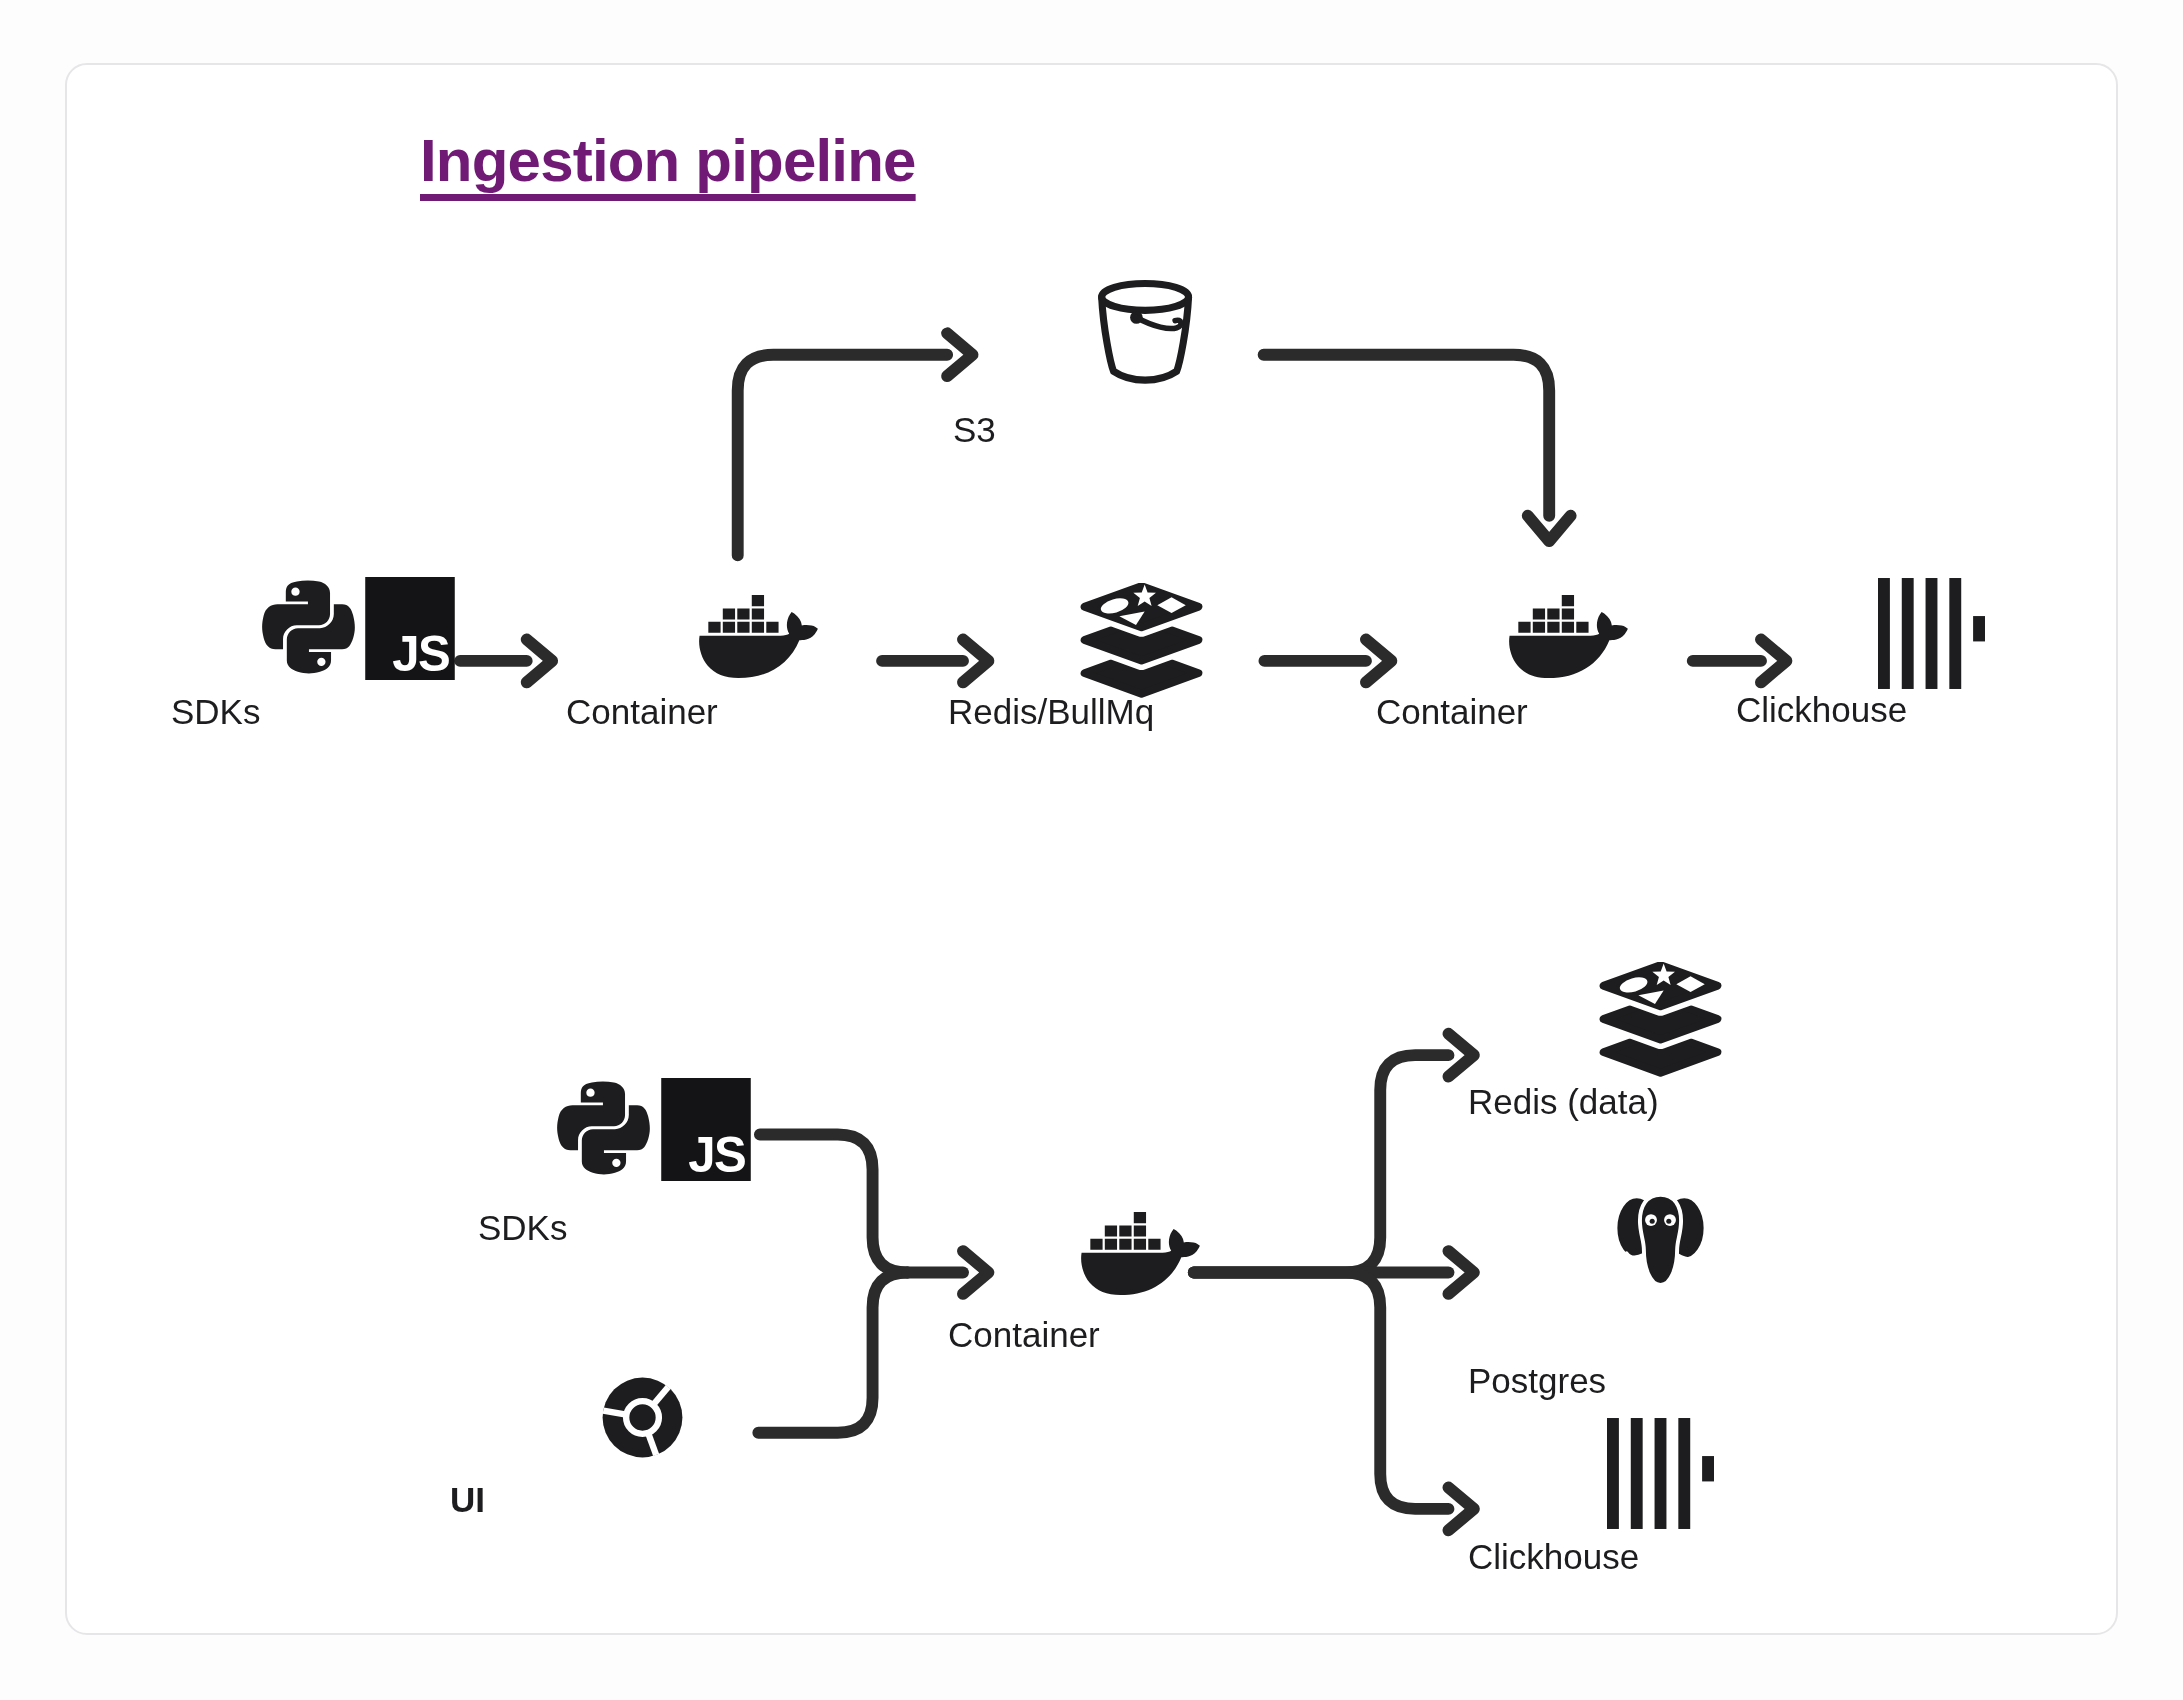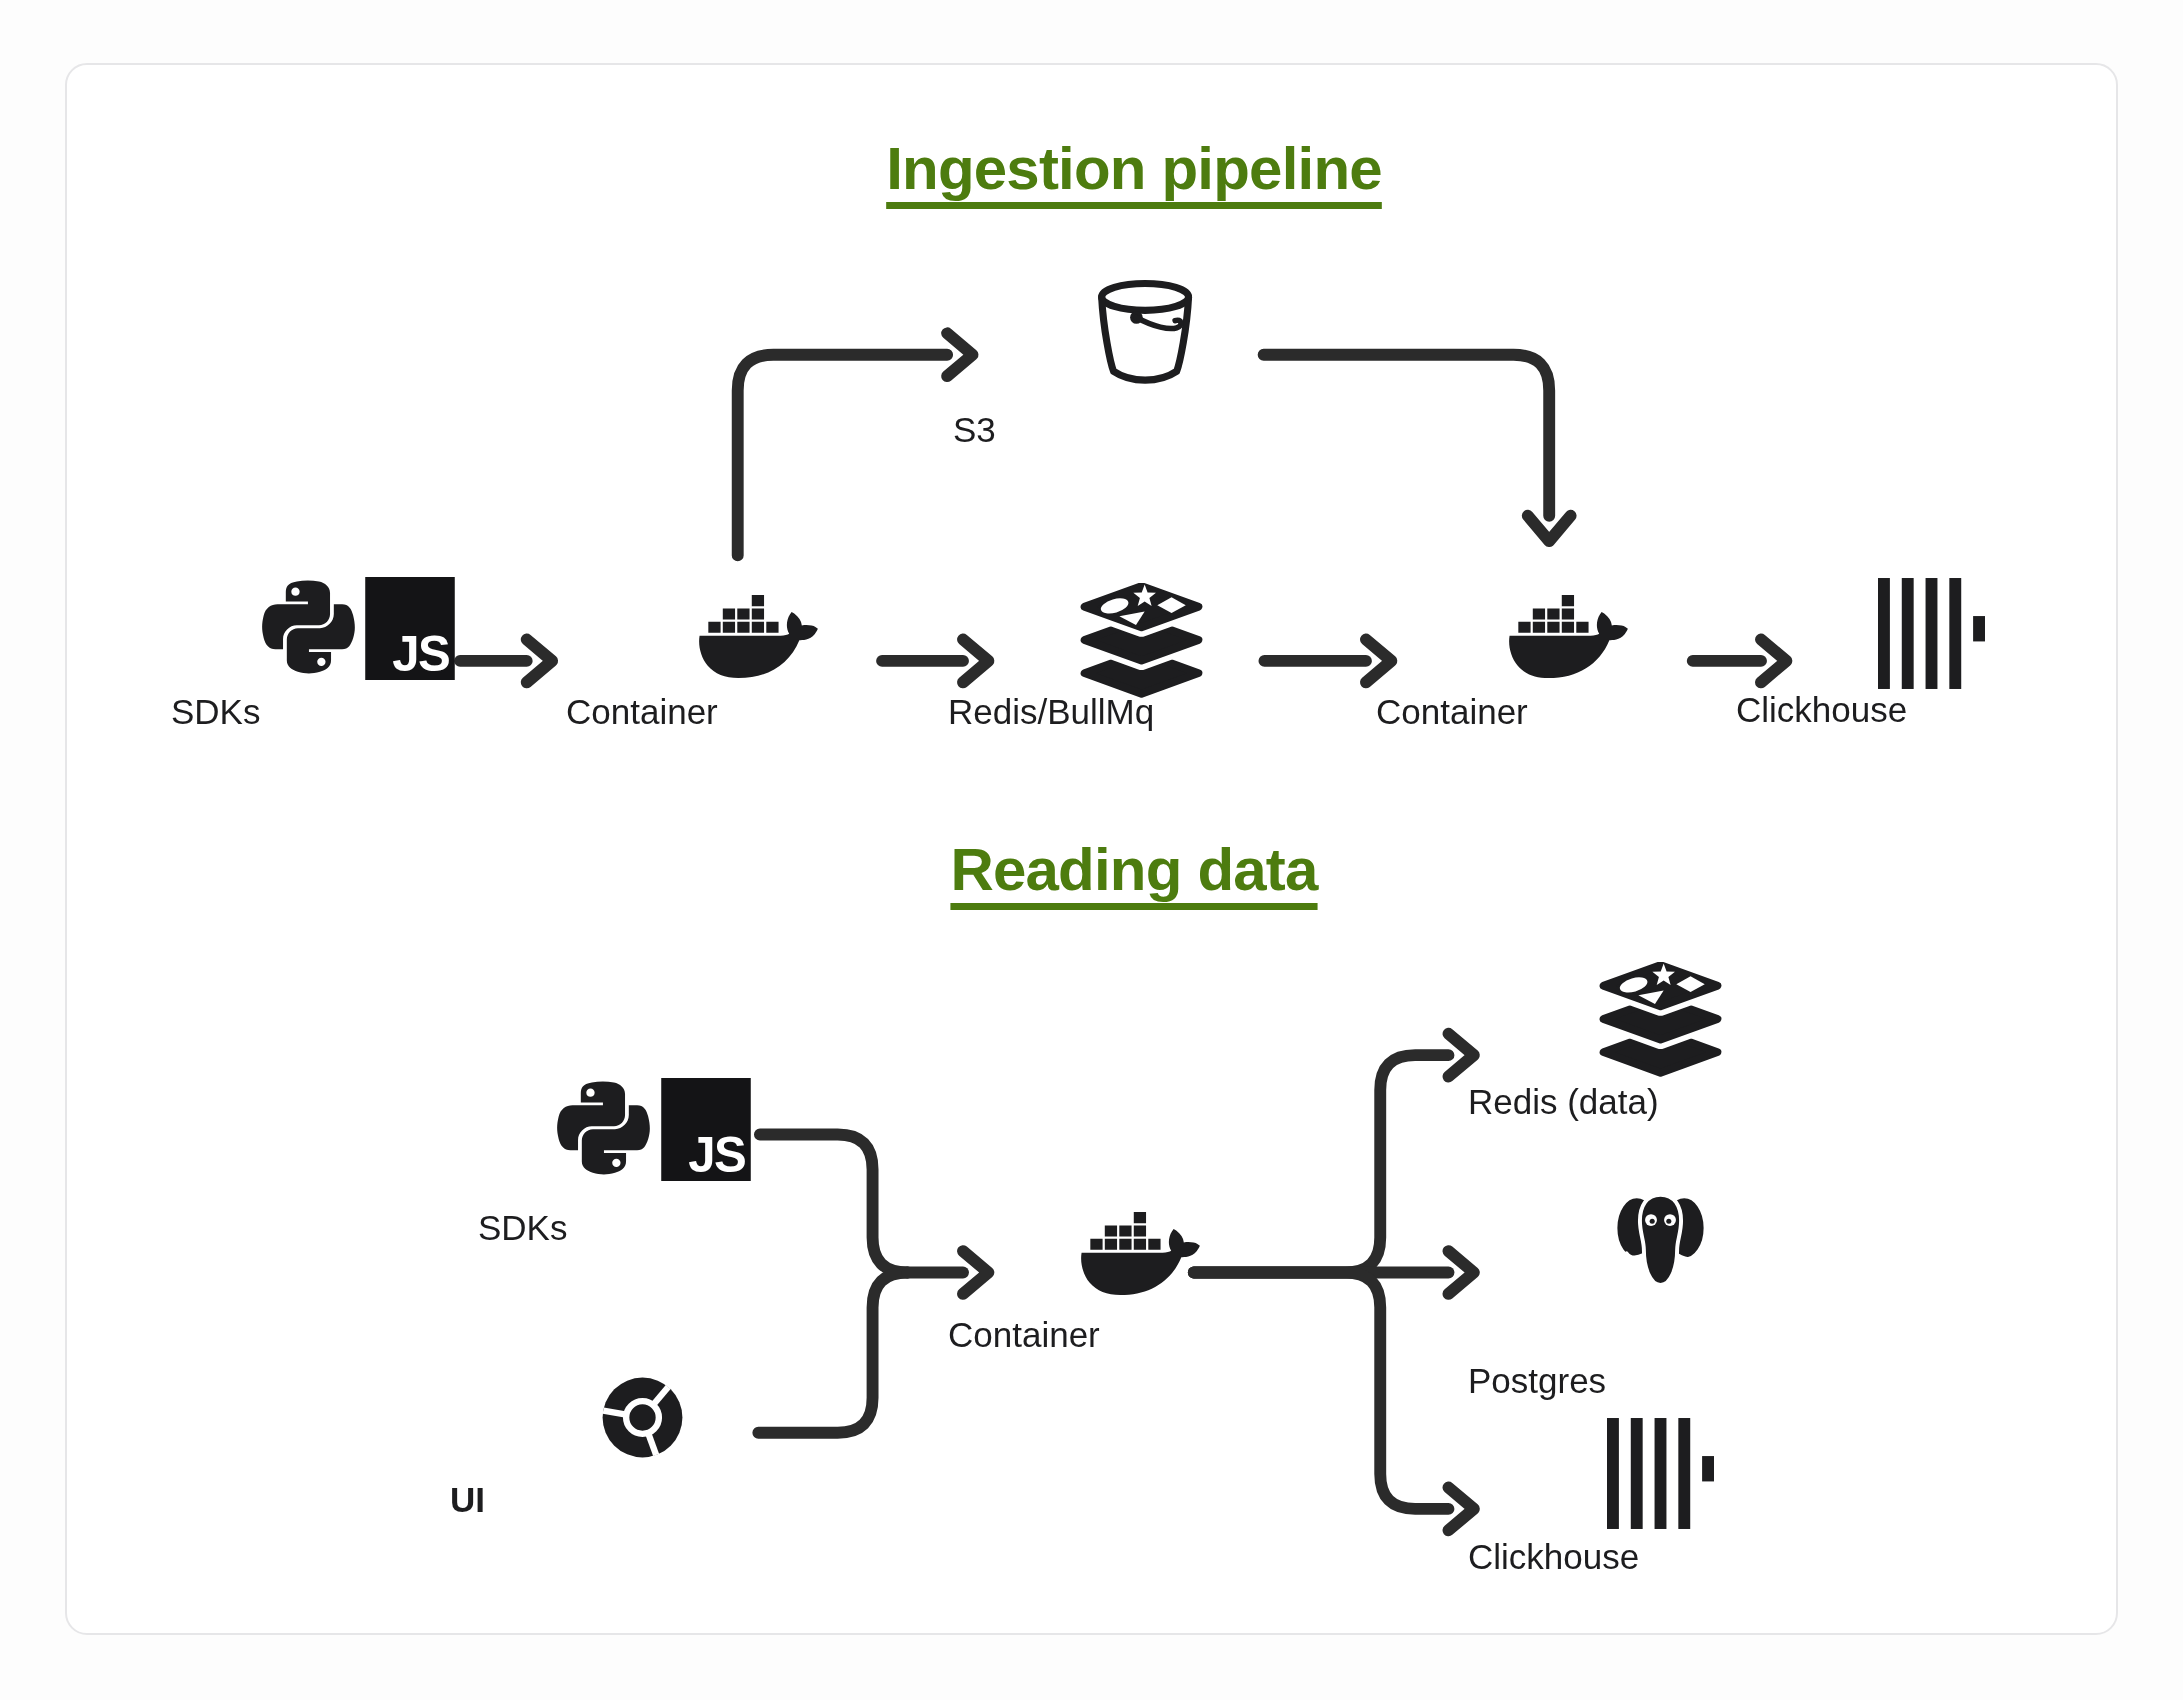--- a/index.html
+++ b/index.html
@@ -22,23 +22,23 @@
     stroke-linecap:round;stroke-linejoin:round;
   }
   .node-icon{position:absolute;z-index:2;margin-left:18px;}
   .node-icon svg{display:block;width:100%;height:100%;}
   .ink{fill:#1d1d1f;}
   .label{
     position:absolute;z-index:3;width:349px;text-align:left;
     font-size:35px;line-height:41px;color:#1d1d1f;letter-spacing:0px;
   }
   .title{
-    position:absolute;z-index:3;width:1428px;text-align:center;
-    font-size:60px;line-height:73px;font-weight:800;letter-spacing:-0.8px;color:#4d7c0f;
-    text-decoration:underline;text-decoration-thickness:7.1px;text-underline-offset:12.7px;margin-top:8px;
+    position:absolute;z-index:3;width:1428px;text-align:left;
+    font-size:60px;line-height:73px;font-weight:800;letter-spacing:-0.8px;color:#701a75;
+    text-decoration:underline;text-decoration-thickness:7.1px;text-underline-offset:12.7px;
   }
 </style>
 </head>
 <body>
 
 <div class="card"></div>
 
 <div class="stage">
 
   <svg class="connectors" width="2183" height="1701" viewBox="0 0 2752 2144">
@@ -86,21 +86,20 @@
       <path d="M 1505 1604 H 1826"></path>
         <polyline points="1826,1577 1858,1604 1826,1631"></polyline>
     </g>
     <g>
       <path d="M 1505 1604 H 1696 Q 1740 1604 1740 1648 V 1858 Q 1740 1902 1784 1902 H 1826"></path>
       <polyline points="1826,1875 1858,1902 1826,1929"></polyline>
     </g>
   </svg>
 
   <div class="title" style="left:420px;top:124px;">Ingestion pipeline</div>
-  <div class="title" style="left:420px;top:825px;">Reading data</div>
 
   <div class="node-icon" style="left:243px;top:574px;width:95px;height:106px;">
     <svg viewBox="0 0 448 512">
         <path class="ink" d="M439.8 200.5c-7.7-30.9-22.3-54.2-53.4-54.2h-40.1v47.4c0 36.8-31.2 67.8-66.8 67.8H172.7c-29.2 0-53.4 25-53.4 54.3v101.8c0 29 25.2 46 53.4 54.3 33.8 9.9 66.3 11.7 106.8 0 26.9-7.8 53.4-23.5 53.4-54.3v-40.7H226.2v-13.6h160.2c31.1 0 42.6-21.7 53.4-54.2 11.2-33.5 10.7-65.7 0-108.6zM286.2 404c11.1 0 20.1 9.1 20.1 20.3 0 11.3-9 20.4-20.1 20.4-11 0-20.1-9.2-20.1-20.4.1-11.3 9.1-20.3 20.1-20.3zM167.8 248.1h106.8c29.7 0 53.4-24.5 53.4-54.3V91.9c0-29-24.4-50.7-53.4-55.6-35.8-5.9-74.7-5.6-106.8.1-45.2 8-53.4 24.7-53.4 55.6v40.7h106.9v13.6h-147c-31.1 0-58.3 18.7-66.8 54.2-9.8 40.7-10.2 66.1 0 108.6 7.6 31.6 25.7 54.2 56.8 54.2H101v-48.8c0-35.3 30.5-66.4 66.8-66.4zm-6.7-142.6c-11.1 0-20.1-9.1-20.1-20.3.1-11.3 9-20.4 20.1-20.4 11 0 20.1 9.2 20.1 20.4s-9 20.3-20.1 20.3z"></path>
       </svg>
   </div>
   <div class="node-icon" style="left:347px;top:577px;width:90px;height:103px;">
     <svg viewBox="0 0 113 130">
         <rect x="0" y="0" width="113" height="130" fill="#141416"></rect>
         <text x="106" y="119" text-anchor="end" font-family="Liberation Sans, sans-serif" font-size="62" font-weight="700" letter-spacing="-2" fill="#ffffff">JS</text>

